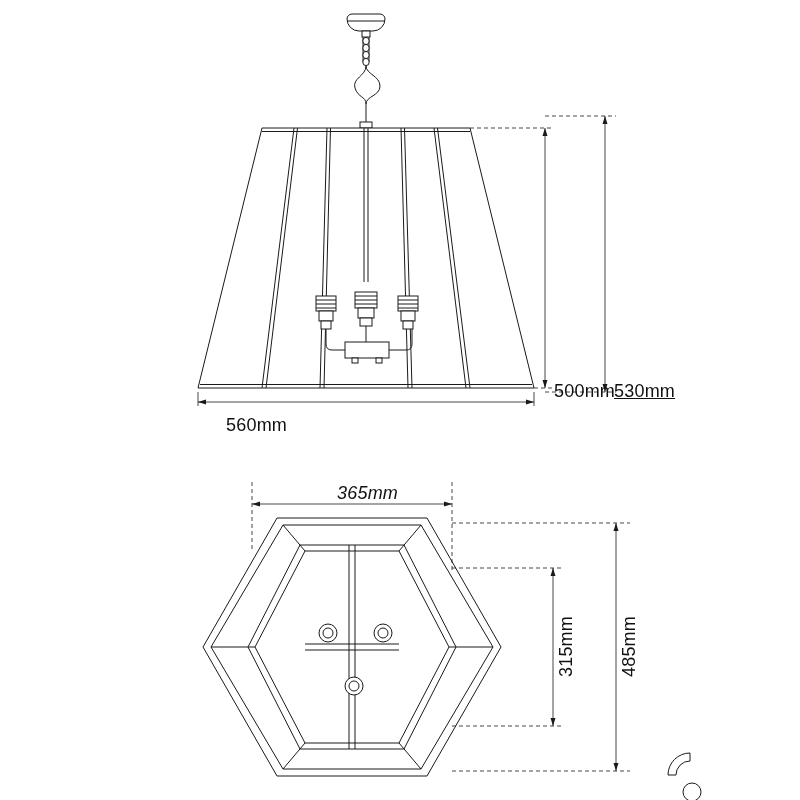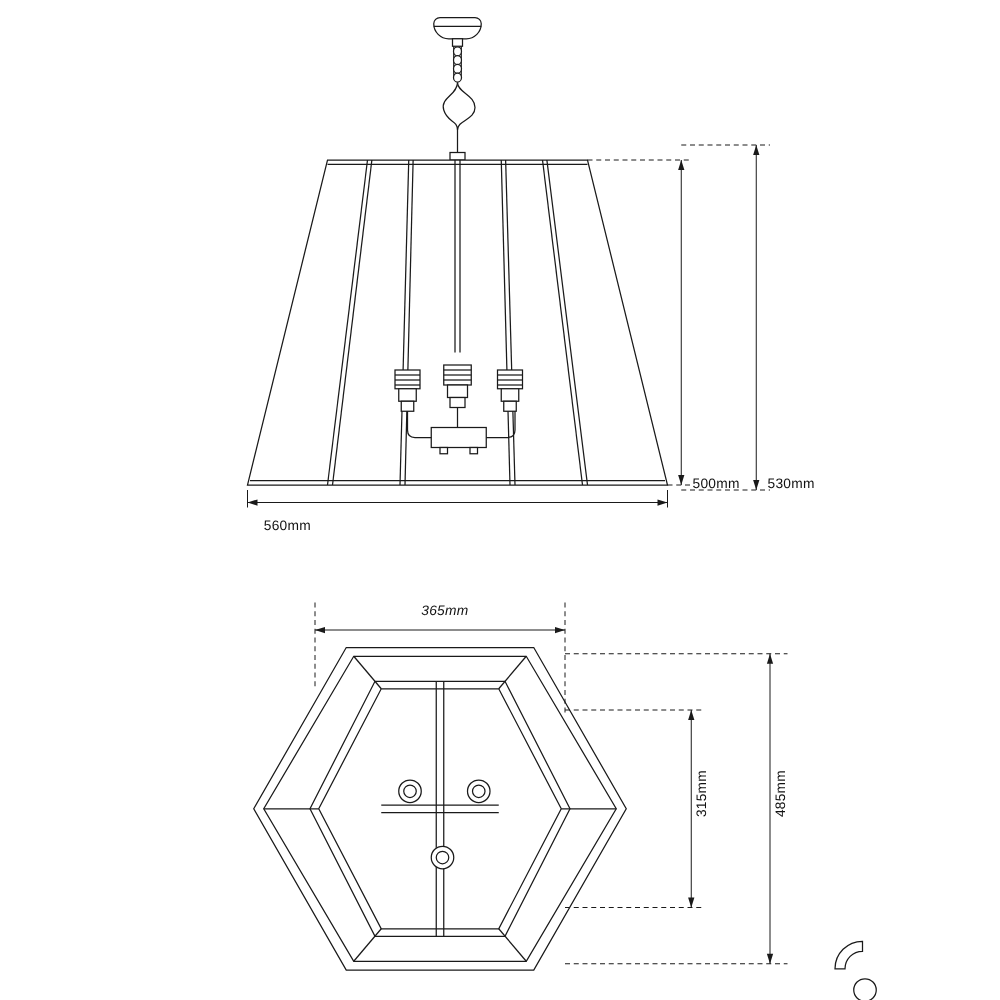--- a/index.html
+++ b/index.html
@@ -21,21 +21,21 @@
   }
   svg.drawing {
     position: absolute;
     left: 0;
     top: 0;
     width: 800px;
     height: 800px;
   }
   .dimlabel {
     position: absolute;
-    font-size: 11px;
+    font-size: 18px;
     color: #111;
     white-space: nowrap;
     letter-spacing: 0.2px;
   }
   .dimlabel.vertical {
     writing-mode: vertical-rl;
     text-orientation: mixed;
     transform: rotate(180deg);
   }
 </style>
@@ -225,25 +225,25 @@
       </g>
 
       <g>
         <path d="M668 775 a22 22 0 0 1 22 -22 l0 8 a14 14 0 0 0 -14 14 z" fill="#ffffff"></path>
         <circle cx="692" cy="792" r="9" fill="#ffffff"></circle>
       </g>
 
     </g>
   </svg>
 
-  <div class="dimlabel" style="left:211px; top:415px;">560mm</div>
+  <div class="dimlabel" style="left:226px; top:415px;">560mm</div>
 
   <div class="dimlabel" style="left:554px; top:381px;">500mm</div>
 
-  <div class="dimlabel" style="left:614px; top:381px;">530mm</div>
+  <div class="dimlabel" style="left:614px; top:381px;text-decoration:underline;">530mm</div>
 
   <div class="dimlabel" style="left:337px; top:483px;font-style:italic;">365mm</div>
 
   <div class="dimlabel vertical" style="left:556px; top:616px;">315mm</div>
 
   <div class="dimlabel vertical" style="left:619px; top:616px;">485mm</div>
 
 </div>
 
 </body></html>

